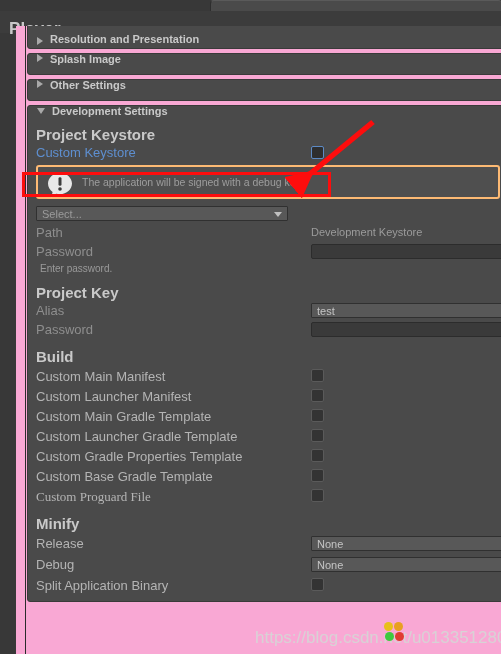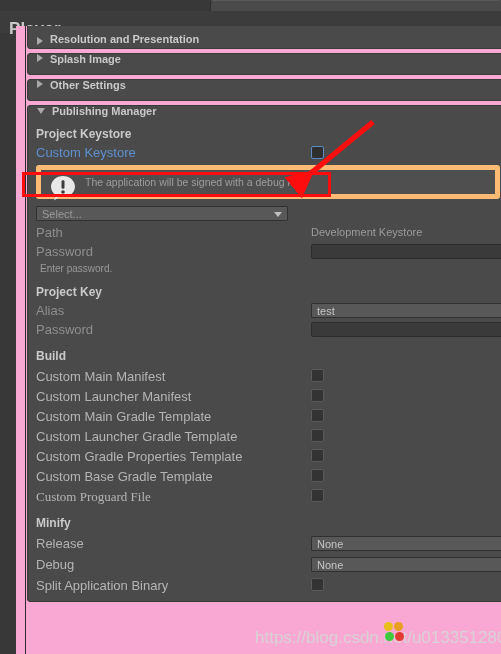--- a/index.html
+++ b/index.html
@@ -37,31 +37,31 @@
   .tri.open{border-top:6px solid #a9a9a9;border-left:4px solid transparent;border-right:4px solid transparent;margin-top:2px;}
   .fold-label{font-size:11px;font-weight:bold;color:#c9c9c9;line-height:11px;}
 
   
   .content{padding:0 8px 6px 8px;}
   .row{position:relative;height:20px;display:flex;align-items:center;}
   .lbl{font-size:13px;color:#b4b4b4;line-height:11px;}
   .lbl.dim{color:#8e8e8e;}
   .lbl.blue{color:#5e8fd0;}
   .lbl.hint{font-size:10px;color:#9a9a9a;padding-left:4px;}
-  .sect{font-size:12px;font-weight:bold;color:#c9c9c9;line-height:11px;}
+  .sect{font-size:15px;font-weight:bold;color:#c9c9c9;line-height:11px;}
 
   .btn{width:252px;height:16px;background:#585858;border:1px solid #303030;border-radius:2px;
     display:flex;align-items:center;justify-content:center;font-size:11px;color:#cfcfcf;box-sizing:border-box;}
 
   .cbox{position:absolute;left:275px;width:13px;height:13px;background:#333333;
     border:1px solid #5a5a5a;border-radius:2px;box-sizing:border-box;}
   .cbox.focus{border:1px solid #5d8ac4;background:#2e2e2e;}
 
   .infobox{position:relative;width:464px;height:34px;background:#4f4f4f;
-    border:5px solid #fdba74;border-radius:3px;box-sizing:border-box;margin:3px 0 5px 0;
+    border:2px solid #fdba74;border-radius:3px;box-sizing:border-box;margin:3px 0 5px 0;
     display:flex;align-items:center;}
   .infotext{font-size:10.5px;color:#9d9d9d;margin-left:44px;}
 
   .dropdown{height:15px;background:#585858;border:1px solid #303030;border-radius:1px;
     display:flex;align-items:center;box-sizing:border-box;position:relative;}
   .dropdown .dtext{font-size:11px;color:#c4c4c4;margin-left:5px;}
   .dropdown .dtext.dim{color:#9b9b9b;}
   .dcaret{position:absolute;right:5px;top:5px;width:0;height:0;
     border-left:4px solid transparent;border-right:4px solid transparent;border-top:5px solid #c0c0c0;}
 
@@ -143,21 +143,21 @@
       <div class="foldout">
         <div class="fold-head">
           <span class="tri closed"></span>
           <span class="fold-label">Other Settings</span>
         </div>
       </div>
 
       <div class="foldout">
         <div class="fold-head">
           <span class="tri open"></span>
-          <span class="fold-label">Publishing Manager</span>
+          <span class="fold-label">Development Settings</span>
         </div>
 
         <div class="content">
 
 
           <div class="row" style="height:17px;">
             <span class="sect">Project Keystore</span>
           </div>
 
           <div class="row" style="height:19px;">

